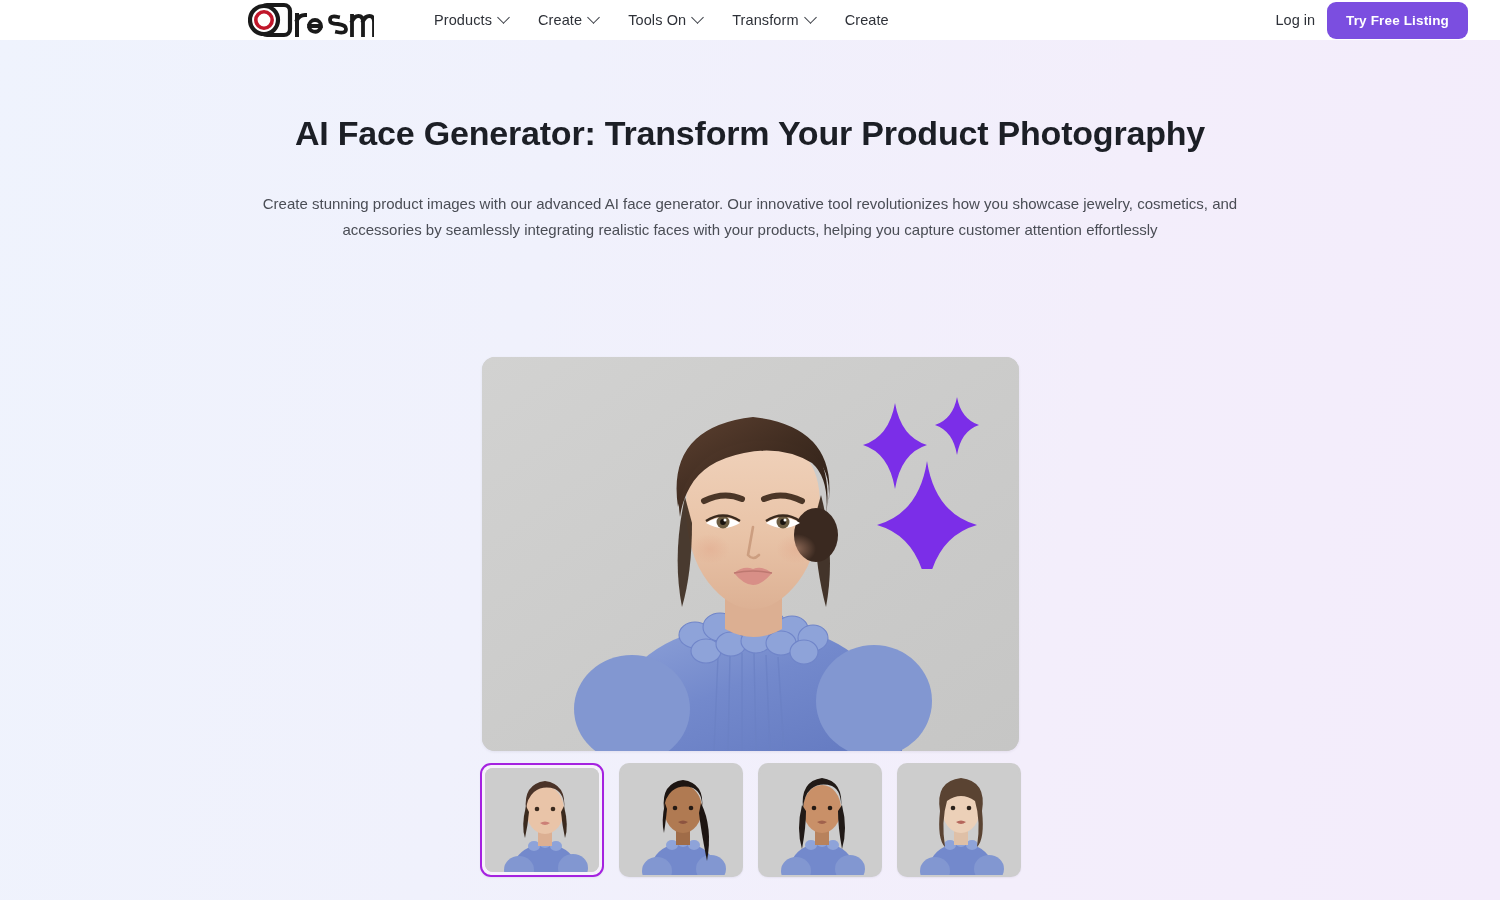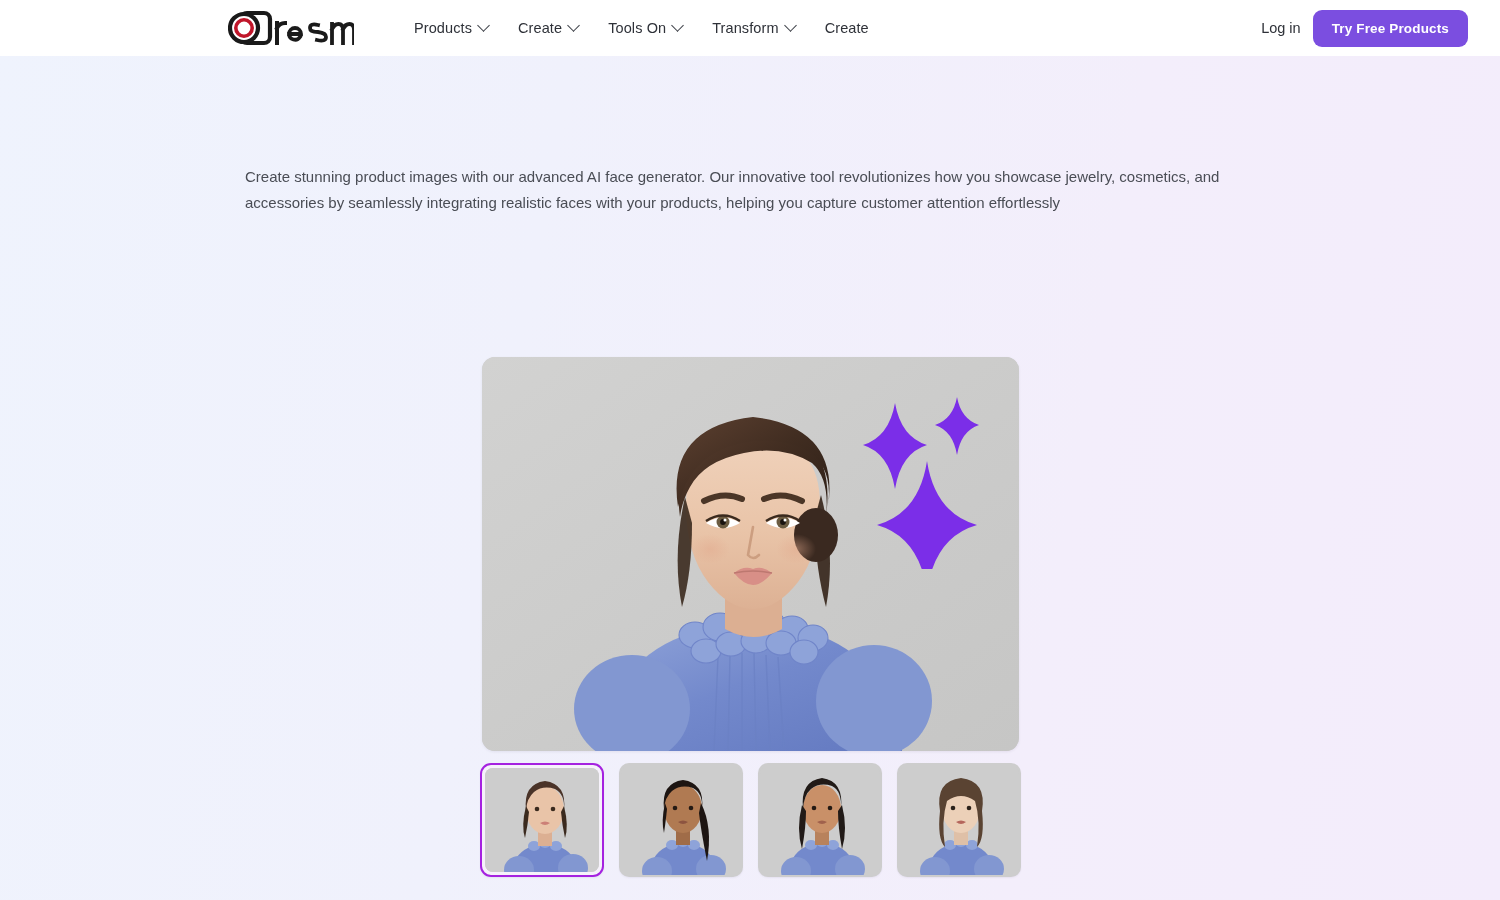--- a/index.html
+++ b/index.html
@@ -20,25 +20,27 @@
     position: relative;
     width: 1500px;
     height: 900px;
     background: linear-gradient(100deg, #eff3fd 0%, #f0f1fc 35%, #f3eefb 70%, #f3ecfb 100%);
     overflow: hidden;
   }
 
   
   #header {
     position: relative;
-    height: 56px;
+    height: 40px;
     width: 100%;
     background: #ffffff;
     display: flex;
+    align-items: center;
     z-index: 20;
+    padding-left: 20px;
   }
 
   .nav-inner {
     width: 1500px;
     height: 56px;
     display: flex;
     align-items: center;
     padding: 0 32px 0 228px;
   }
 
@@ -120,21 +122,21 @@
     color: #1c1f26;
     letter-spacing: -0.2px;
     line-height: 1.25;
   }
   #hero-sub {
     margin: 36px auto 4px;
     width: 1010px;
     font-size: 15px;
     line-height: 26px;
     color: #4a4d55;
-    text-align: left;
+    text-align: center;
   }
 
   
   #showcase {
     position: absolute;
     left: 0;
     top: 357px;
     width: 100%;
     display: flex;
     flex-direction: column;
@@ -250,27 +252,28 @@
           <span>Transform</span>
           <i class="chev"></i>
         </div>
         <div class="nav-item">
           <span>Create</span>
         </div>
       </nav>
 
       <div class="nav-right">
         <a class="login-link">Log in</a>
-        <button class="cta-btn">Try Free Products</button>
+        <button class="cta-btn">Try Free Listing</button>
       </div>
 
     </div>
   </header>
 
   <section id="hero">
+    <h1 id="hero-title">AI Face Generator: Transform Your Product Photography</h1>
     <p id="hero-sub">Create stunning product images with our advanced AI face generator. Our innovative tool revolutionizes how you showcase jewelry, cosmetics, and accessories by seamlessly integrating realistic faces with your products, helping you capture customer attention effortlessly</p>
   </section>
 
   <section id="showcase">
 
     <div class="hero-card">
       <div class="portrait">
         <svg width="537" height="394" viewBox="0 0 537 394">
           <defs>
             <linearGradient id="bgGrad" x1="0" y1="0" x2="1" y2="1">

